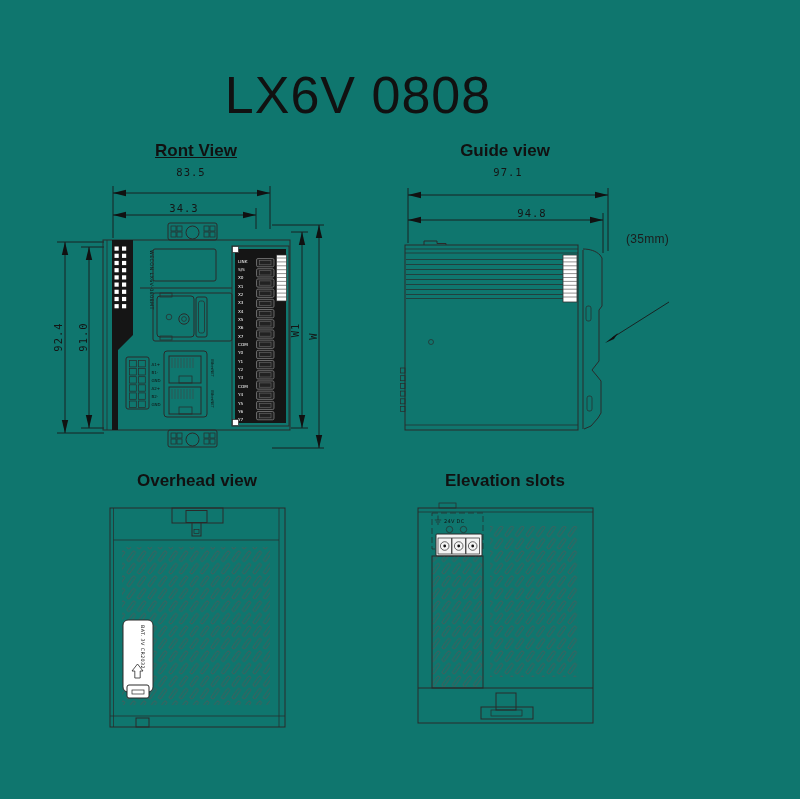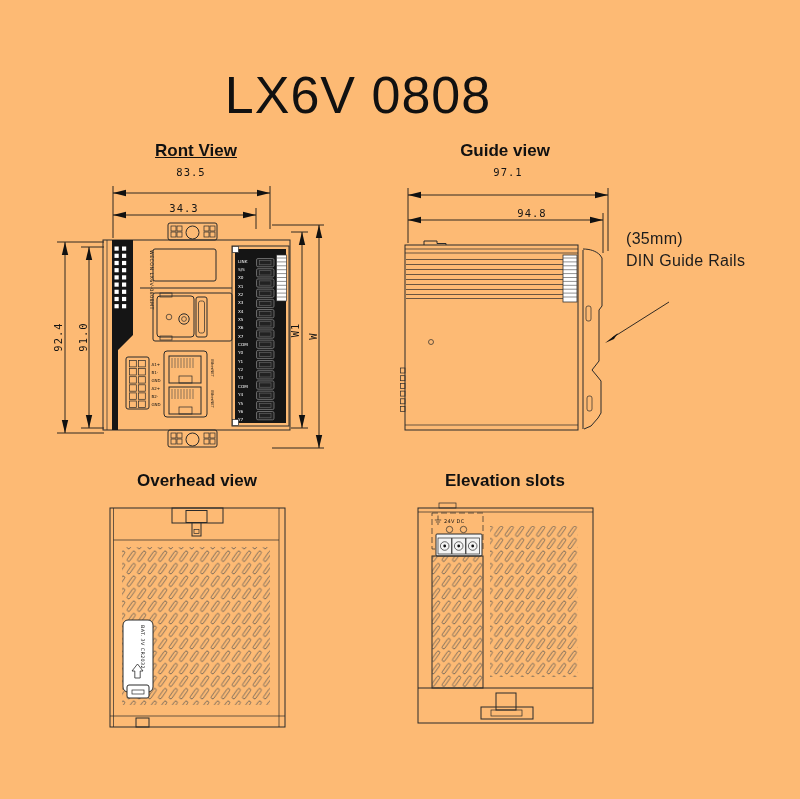--- a/index.html
+++ b/index.html
@@ -1,25 +1,25 @@
 <!DOCTYPE html>
 <html><head>
 <meta charset="utf-8">
 <style>
   html,body{margin:0;padding:0;background:#fff;}
-  .page{position:relative;width:800px;height:799px;background:#fdba74;overflow:hidden;
+  .page{position:relative;width:800px;height:799px;background:#0f766e;overflow:hidden;
         font-family:"Liberation Sans",sans-serif;color:#111;}
   .layer{position:absolute;left:0;top:0;}
   .title{position:absolute;left:358px;top:95px;transform:translate(-50%,-50%);
          font-size:52px;font-weight:400;letter-spacing:1px;white-space:nowrap;}
   .vlabel{position:absolute;transform:translate(-50%,-50%);font-size:17px;font-weight:700;white-space:nowrap;}
   .dim{position:absolute;transform:translate(-50%,-50%);font-family:"DejaVu Sans Mono",monospace;
        font-size:10.5px;letter-spacing:1px;white-space:nowrap;color:#151515;}
   .dim.rot{transform:translate(-50%,-50%) rotate(-90deg);}
-  .note{position:absolute;left:626px;top:228px;font-size:16px;line-height:22px;
+  .note{position:absolute;left:626px;top:228px;font-size:12px;line-height:22px;
         letter-spacing:0.3px;color:#1c1c1c;}
   
   .ln{stroke:#2a2a2a;stroke-width:1;fill:none;}
   .thin{stroke:#2a2a2a;stroke-width:0.7;fill:none;}
   .hair{stroke:#444;stroke-width:0.6;fill:none;}
   .dimln{stroke:#1a1a1a;stroke-width:0.9;fill:none;}
   .arr{fill:#111;stroke:none;}
   .dark{fill:#151515;stroke:none;}
   .wfill{fill:#fff;}
   .slot{fill:#222;stroke:#8a8a8a;stroke-width:0.7;}
@@ -430,16 +430,15 @@
   <div class="dim" style="left:184px;top:208px;">34.3</div>
   <div class="dim rot" style="left:58px;top:337px;">92.4</div>
   <div class="dim rot" style="left:83px;top:337px;">91.0</div>
   <div class="dim rot" style="left:295px;top:330px;">W1</div>
   <div class="dim rot" style="left:313px;top:336px;">W</div>
   <div class="dim" style="left:508px;top:172px;">97.1</div>
   <div class="dim" style="left:500px;top:213px;margin-left:32px;">94.8</div>
 
   <div class="note">
     <div>(35mm)</div>
-    <div>DIN Guide Rails</div>
   </div>
 
 </div>
 
 </body></html>

